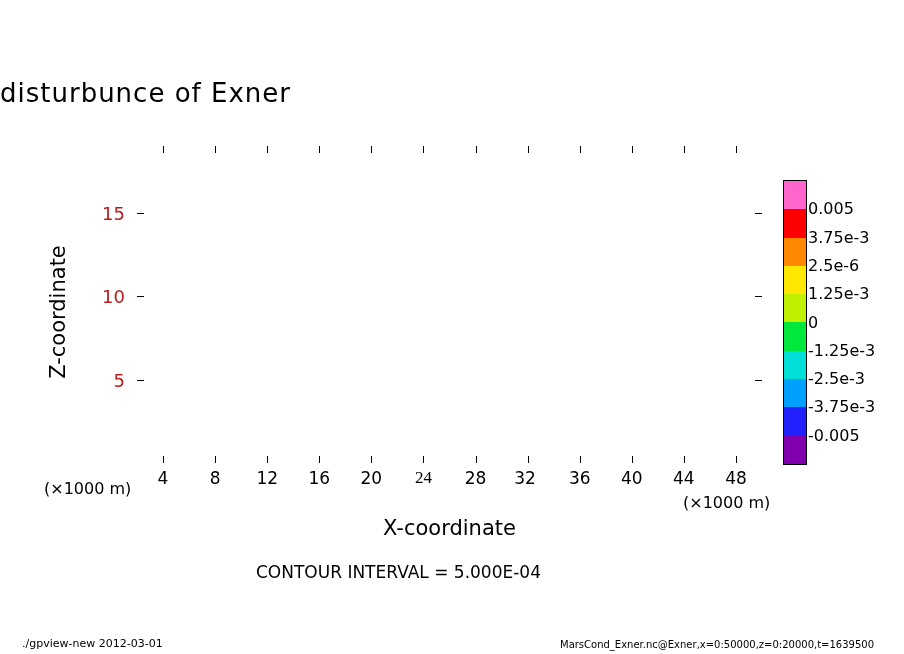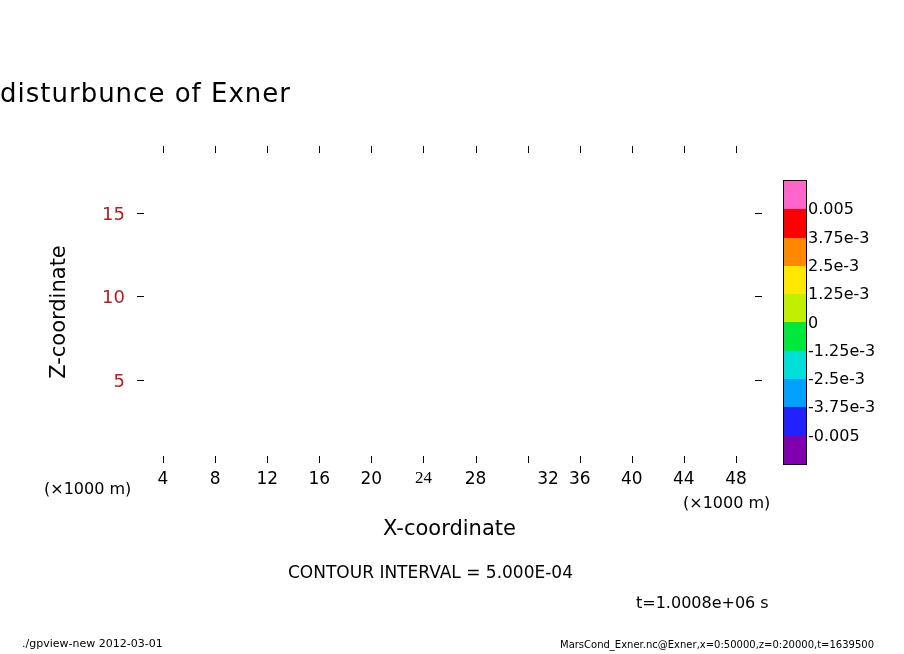--- a/index.html
+++ b/index.html
@@ -138,21 +138,20 @@
     color: #000;
     transform: translateY(-50%);
     white-space: nowrap;
   }
   #contour-interval {
     left: 0;
     top: 562px;
     width: 797px;
     text-align: center;
     font-size: 17px;
-    padding-left: 32px;
   }
   #time-label {
     left: 636px;
     top: 593px;
     font-size: 16px;
   }
   #footer-left {
     left: 22px;
     top: 637px;
     font-size: 11px;
@@ -183,21 +182,20 @@
       <div class="cbseg" style="height: 28.3px; background: rgb(255, 232, 0);"></div>
       <div class="cbseg" style="height: 28.3px; background: rgb(192, 240, 0);"></div>
       <div class="cbseg" style="height: 28.3px; background: rgb(0, 232, 60);"></div>
       <div class="cbseg" style="height: 28.3px; background: rgb(0, 224, 216);"></div>
       <div class="cbseg" style="height: 28.3px; background: rgb(0, 160, 255);"></div>
       <div class="cbseg" style="height: 28.3px; background: rgb(34, 34, 255);"></div>
       <div class="cbseg" style="height: 28.3px; background: rgb(128, 0, 176);"></div>
     </div>
 
   <div class="txt" id="contour-interval">CONTOUR INTERVAL = 5.000E-04</div>
-  <div class="txt" id="time-label">t=1.0008e+06 s</div>
   <div class="txt" id="footer-left">./gpview-new   2012-03-01</div>
   <div class="txt" id="footer-right">MarsCond_Exner.nc@Exner,x=0:50000,z=0:20000,t=1639500</div>
 
 <div class="tick-x" style="left: 163.042px;"></div>
     <div class="tick-x bottom" style="left: 163.042px;"></div>
     <div class="xlab" style="left: 138.042px; width: 50px; top: 468px;">4</div>
     <div class="tick-x" style="left: 215.125px;"></div>
     <div class="tick-x bottom" style="left: 215.125px;"></div>
     <div class="xlab" style="left: 190.125px; width: 50px; top: 468px;">8</div>
     <div class="tick-x" style="left: 267.208px;"></div>
@@ -210,21 +208,21 @@
     <div class="tick-x bottom" style="left: 371.375px;"></div>
     <div class="xlab" style="left: 346.375px; width: 50px; top: 468px;">20</div>
     <div class="tick-x" style="left: 423.458px;"></div>
     <div class="tick-x bottom" style="left: 423.458px;"></div>
     <div class="xlab" style="left: 398.458px; width: 50px; top: 468px; font-family: Liberation Serif, serif;">24</div>
     <div class="tick-x" style="left: 475.542px;"></div>
     <div class="tick-x bottom" style="left: 475.542px;"></div>
     <div class="xlab" style="left: 450.542px; width: 50px; top: 468px;">28</div>
     <div class="tick-x" style="left: 527.625px;"></div>
     <div class="tick-x bottom" style="left: 527.625px;"></div>
-    <div class="xlab" style="left: 523px; width: 50px; top: 468px;">32</div>
+    <div class="xlab" style="left: 500px; width: 50px; top: 468px;">32</div>
     <div class="tick-x" style="left: 579.708px;"></div>
     <div class="tick-x bottom" style="left: 579.708px;"></div>
     <div class="xlab" style="left: 554.708px; width: 50px; top: 468px;">36</div>
     <div class="tick-x" style="left: 631.792px;"></div>
     <div class="tick-x bottom" style="left: 631.792px;"></div>
     <div class="xlab" style="left: 606.792px; width: 50px; top: 468px;">40</div>
     <div class="tick-x" style="left: 683.875px;"></div>
     <div class="tick-x bottom" style="left: 683.875px;"></div>
     <div class="xlab" style="left: 658.875px; width: 50px; top: 468px;">44</div>
     <div class="tick-x" style="left: 735.958px;"></div>
@@ -234,20 +232,20 @@
     <div class="tick-y" style="top: 379.579px; left: 755px;"></div>
     <div class="ylab" style="left: 79px; width: 46px; top: 369.579px;">5</div>
     <div class="tick-y" style="top: 296.158px; left: 137px;"></div>
     <div class="tick-y" style="top: 296.158px; left: 755px;"></div>
     <div class="ylab" style="left: 79px; width: 46px; top: 286.158px;">10</div>
     <div class="tick-y" style="top: 212.737px; left: 137px;"></div>
     <div class="tick-y" style="top: 212.737px; left: 755px;"></div>
     <div class="ylab" style="left: 79px; width: 46px; top: 202.737px;">15</div>
     <div class="cbtick" style="top: 208.3px;">0.005</div>
     <div class="cbtick" style="top: 236.6px;">3.75e-3</div>
-    <div class="cbtick" style="top: 264.9px;">2.5e-3</div>
+    <div class="cbtick" style="top: 264.9px;">2.5e-6</div>
     <div class="cbtick" style="top: 293.2px;">1.25e-3</div>
     <div class="cbtick" style="top: 321.5px;">0</div>
     <div class="cbtick" style="top: 349.8px;">-1.25e-3</div>
     <div class="cbtick" style="top: 378.1px;">-2.5e-3</div>
     <div class="cbtick" style="top: 406.4px;">-3.75e-3</div>
     <div class="cbtick" style="top: 434.7px;">-0.005</div>
   </div>
 
 </body></html>

